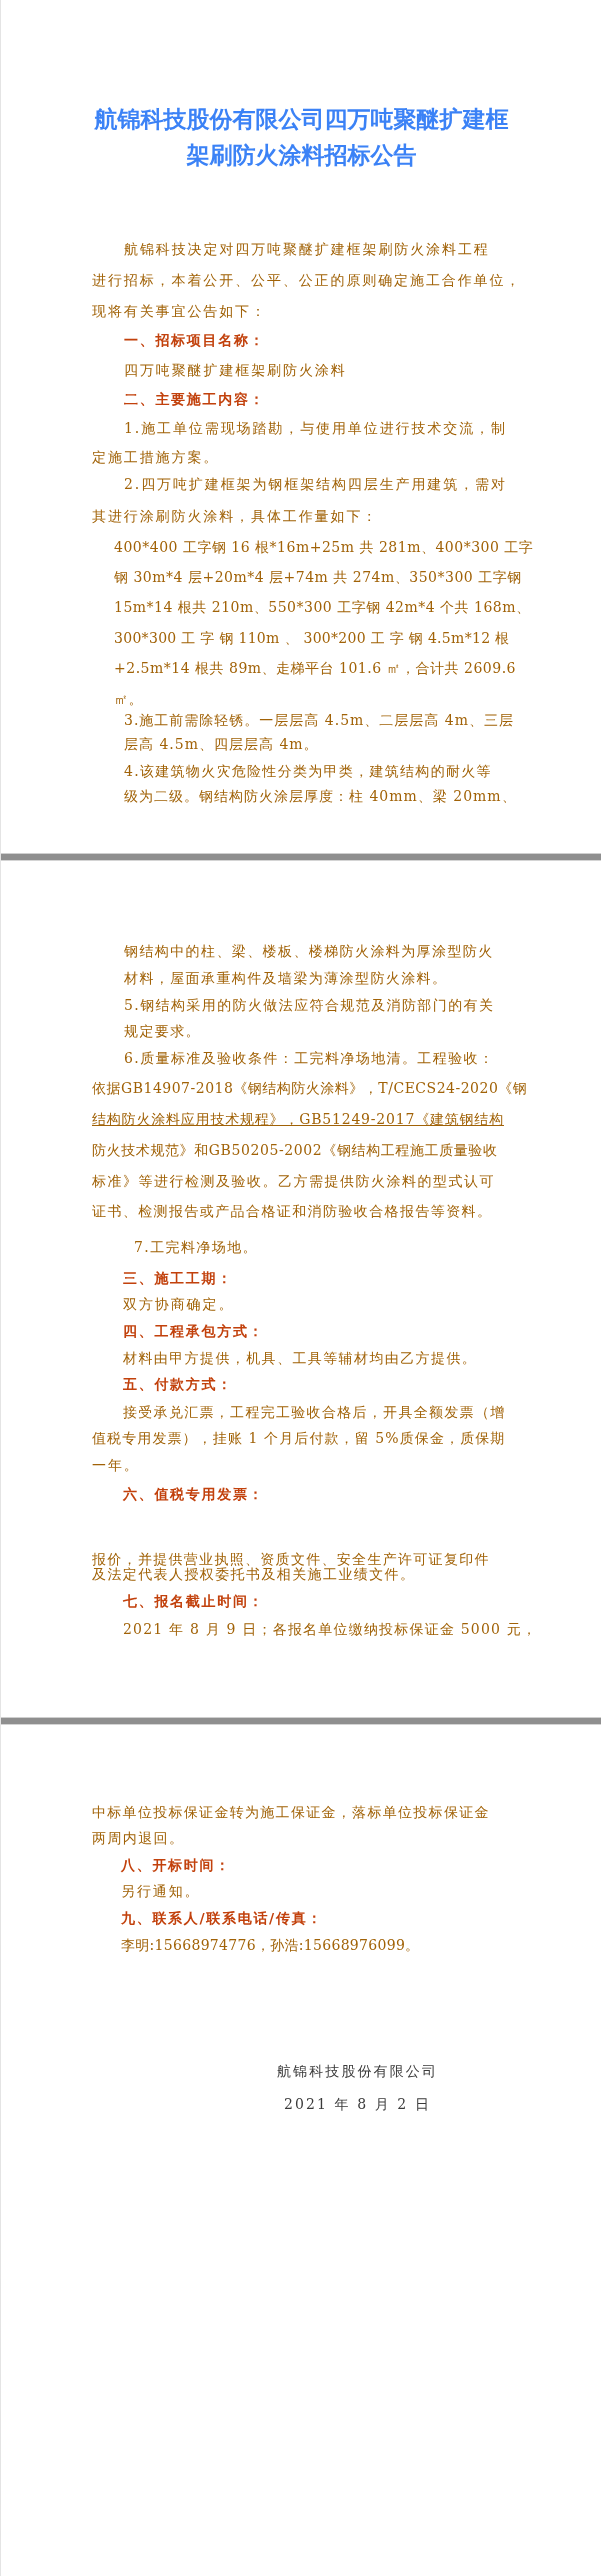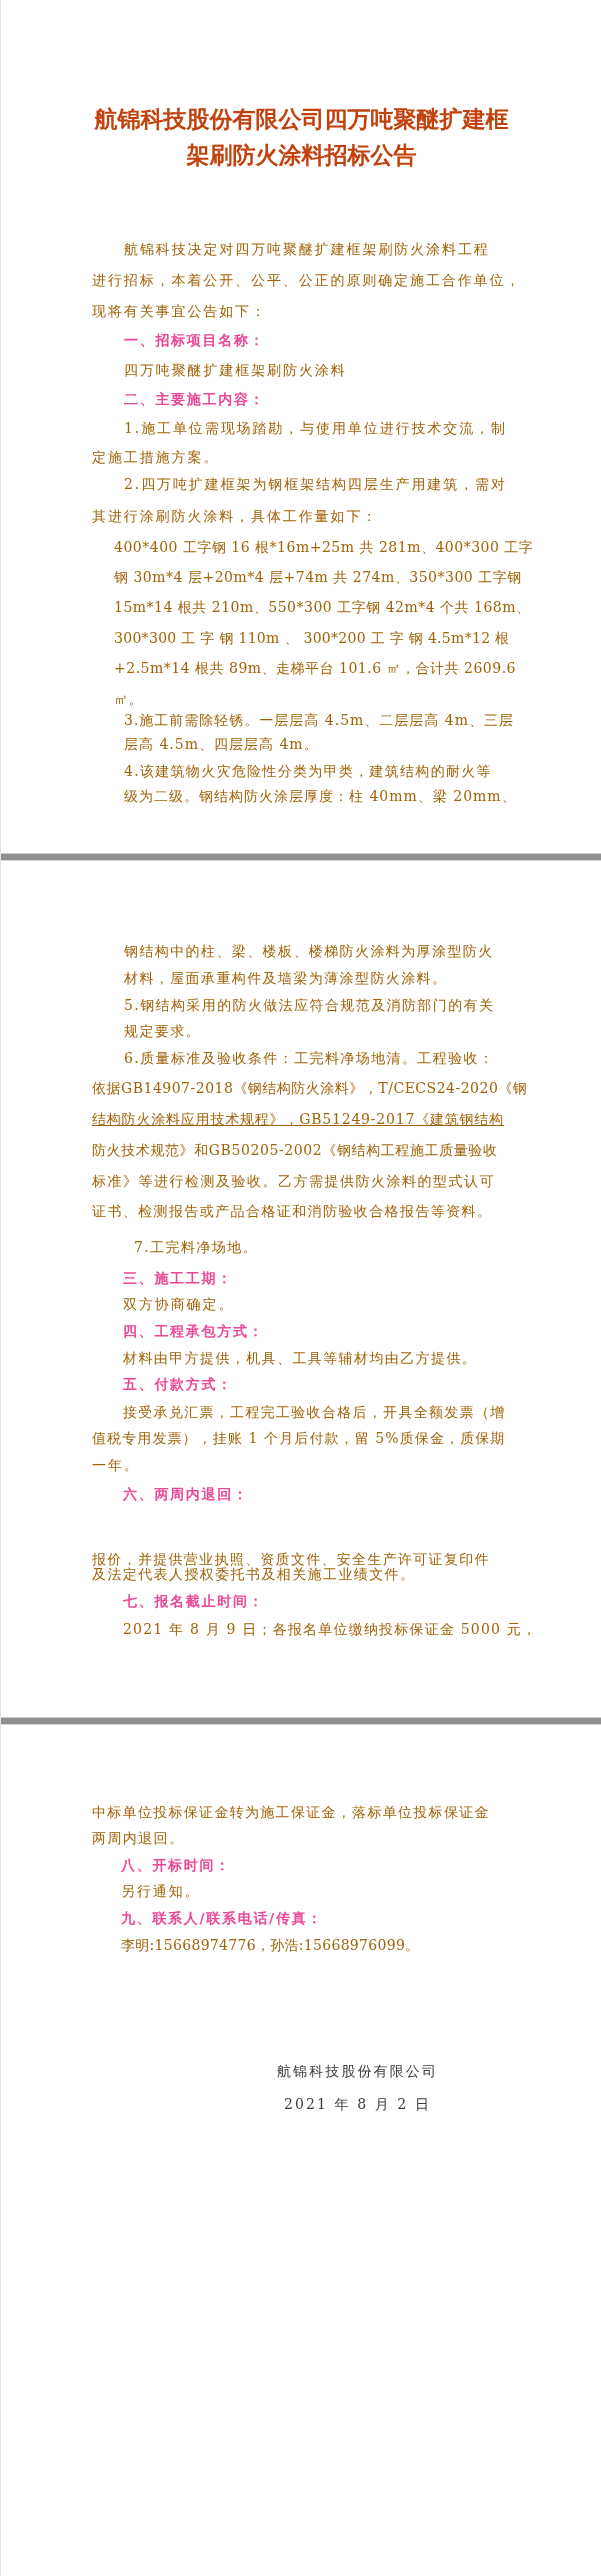--- a/index.html
+++ b/index.html
@@ -36,35 +36,35 @@
     .title {
       position: absolute;
       left: 0;
       width: 601px;
       top: 101px;
       text-align: center;
       font-family: "DejaVu Sans", "Liberation Sans", sans-serif;
       font-weight: bold;
       font-size: 23px;
       line-height: 36px;
-      color: #c2410c;
+      color: #3b82f6;
       letter-spacing: 0px;
     }
     .line {
       position: absolute;
       white-space: nowrap;
       font-size: 14px;
       line-height: 19px;
       color: #a16207;
       letter-spacing: 1.9px;
     }
     .heading {
       font-family: "DejaVu Sans", "Liberation Sans", sans-serif;
       font-weight: bold;
-      color: #ec4899;
+      color: #c2410c;
       letter-spacing: 1.7px;
     }
     .num {
       letter-spacing: 0.4px;
     }
     .sig {
       position: absolute;
       left: 0;
       width: 601px;
       text-align: center;
@@ -135,21 +135,21 @@
   <div class="line" style="left:122px; top:435px;">双方协商确定。</div>
 
   <div class="line heading" style="left:122px; top:462px;">四、工程承包方式：</div>
   <div class="line" style="left:122px; top:489px; letter-spacing:1.4px;">材料由甲方提供，机具、工具等辅材均由乙方提供。</div>
 
   <div class="line heading" style="left:122px; top:515px;">五、付款方式：</div>
   <div class="line" style="left:122px; top:543px; letter-spacing:1.3px;">接受承兑汇票，工程完工验收合格后，开具全额发票（增</div>
   <div class="line" style="left:91px; top:569px; letter-spacing:1.1px;">值税专用发票），挂账 1 个月后付款，留 5%质保金，质保期</div>
   <div class="line" style="left:91px; top:596px;">一年。</div>
 
-  <div class="line heading" style="left:122px; top:625px;">六、两周内退回：</div>
+  <div class="line heading" style="left:122px; top:625px;">六、值税专用发票：</div>
   <div class="line" style="left:91px; top:678px; letter-spacing:1.3px;margin-top:12px;">报价，并提供营业执照、资质文件、安全生产许可证复印件</div>
   <div class="line" style="left:91px; top:705px; letter-spacing:1.4px;text-align:right;">及法定代表人授权委托书及相关施工业绩文件。</div>
 
   <div class="line heading" style="left:122px; top:732px;">七、报名截止时间：</div>
   <div class="line" style="left:122px; top:760px; letter-spacing:1.2px;">2021 年 8 月 9 日；各报名单位缴纳投标保证金 5000 元，</div>
 </div>
 
 <div class="separator" style="top:1717px;"></div>
 
 <div class="page" style="top:1725px; height:851px;">

